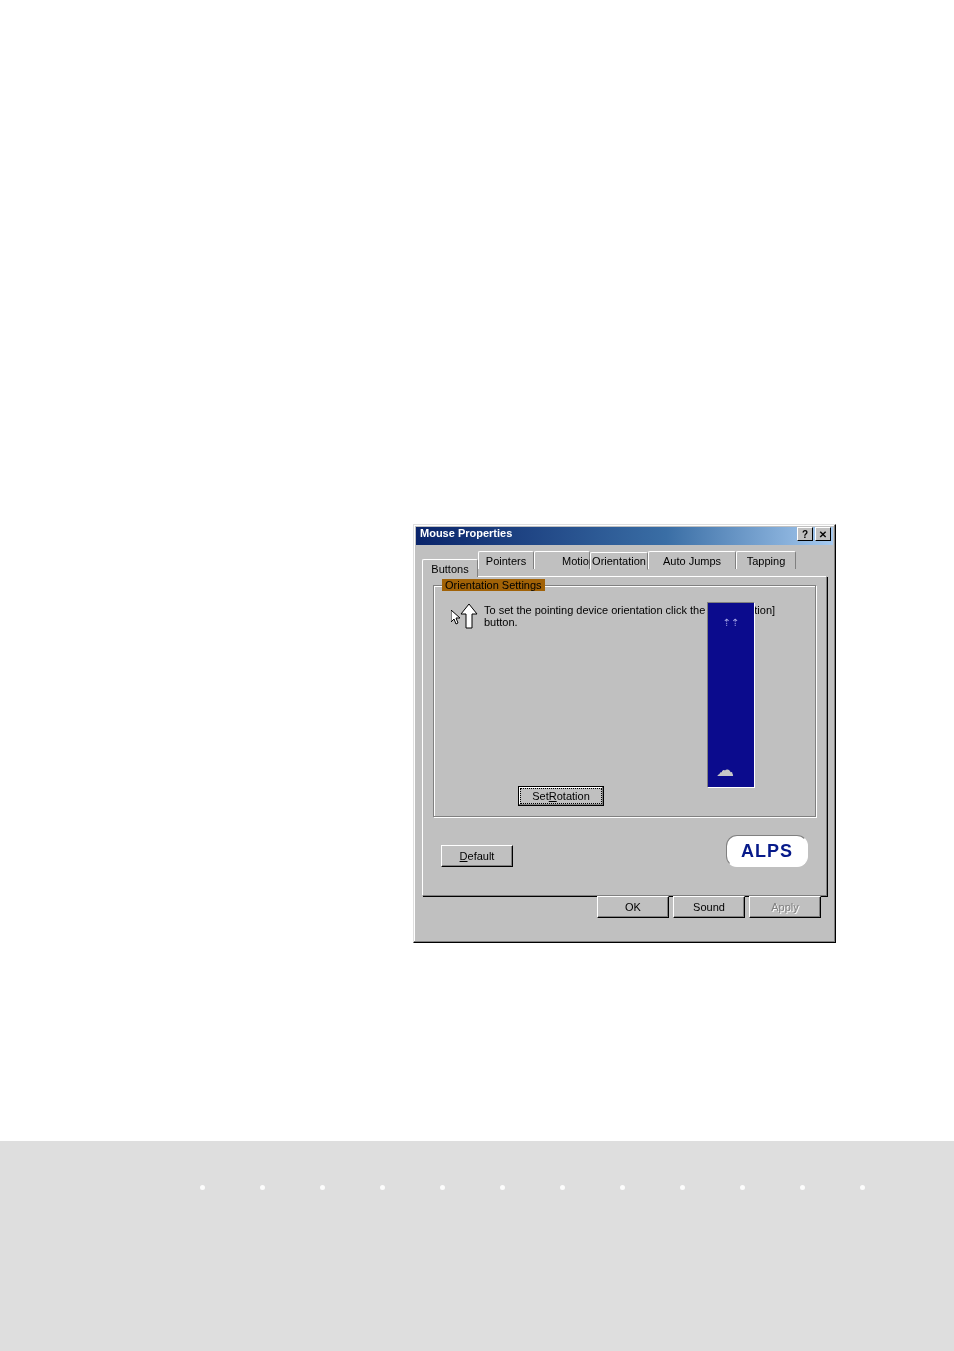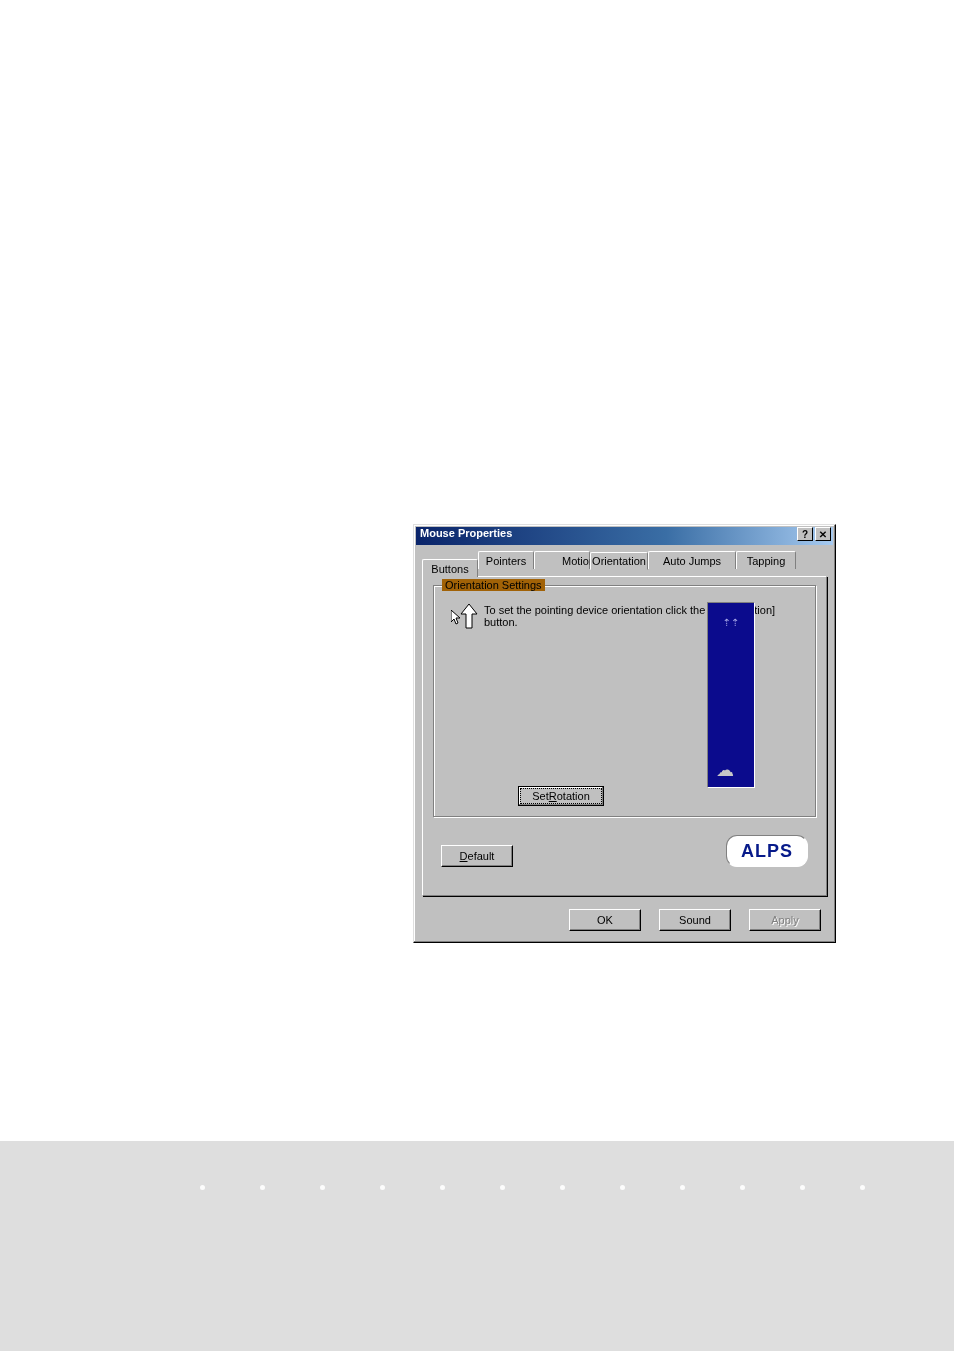--- a/index.html
+++ b/index.html
@@ -163,22 +163,22 @@
     display: flex; align-items: center; justify-content: center;
     color: #071a8a;
     font-weight: 900;
     font-family: Arial, sans-serif;
     font-size: 18px;
     letter-spacing: 1px;
   }
 
   .bottom-buttons {
     position: absolute;
-    right: 14px; bottom: 11px;
-    display: flex; gap: 18px;
+    right: 14px; bottom: 24px;
+    display: flex; gap: 4px;
   }
   .btn {
     width: 72px; height: 22px;
     background: #c0c0c0;
     border-top: 1px solid #fff; border-left: 1px solid #fff;
     border-right: 1px solid #000; border-bottom: 1px solid #000;
     box-shadow: inset -1px -1px 0 #808080;
     display: flex; align-items: center; justify-content: center;
     font-size: 11px;
   }

